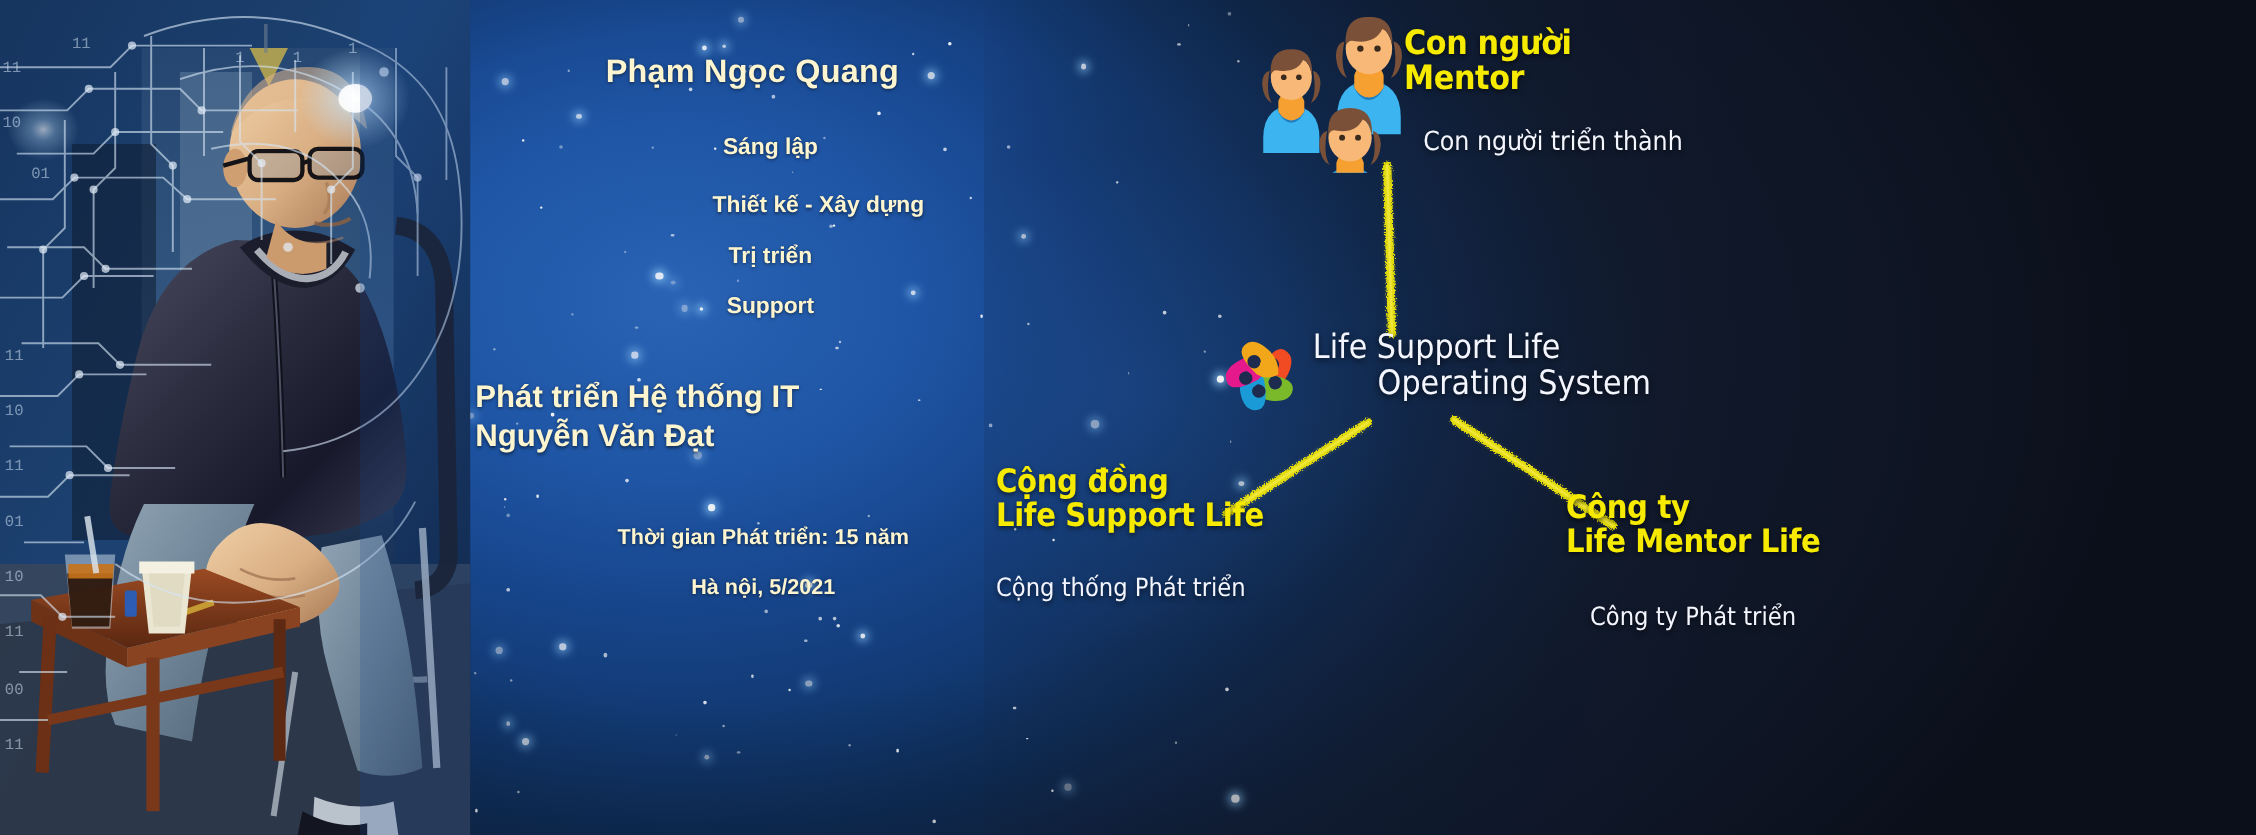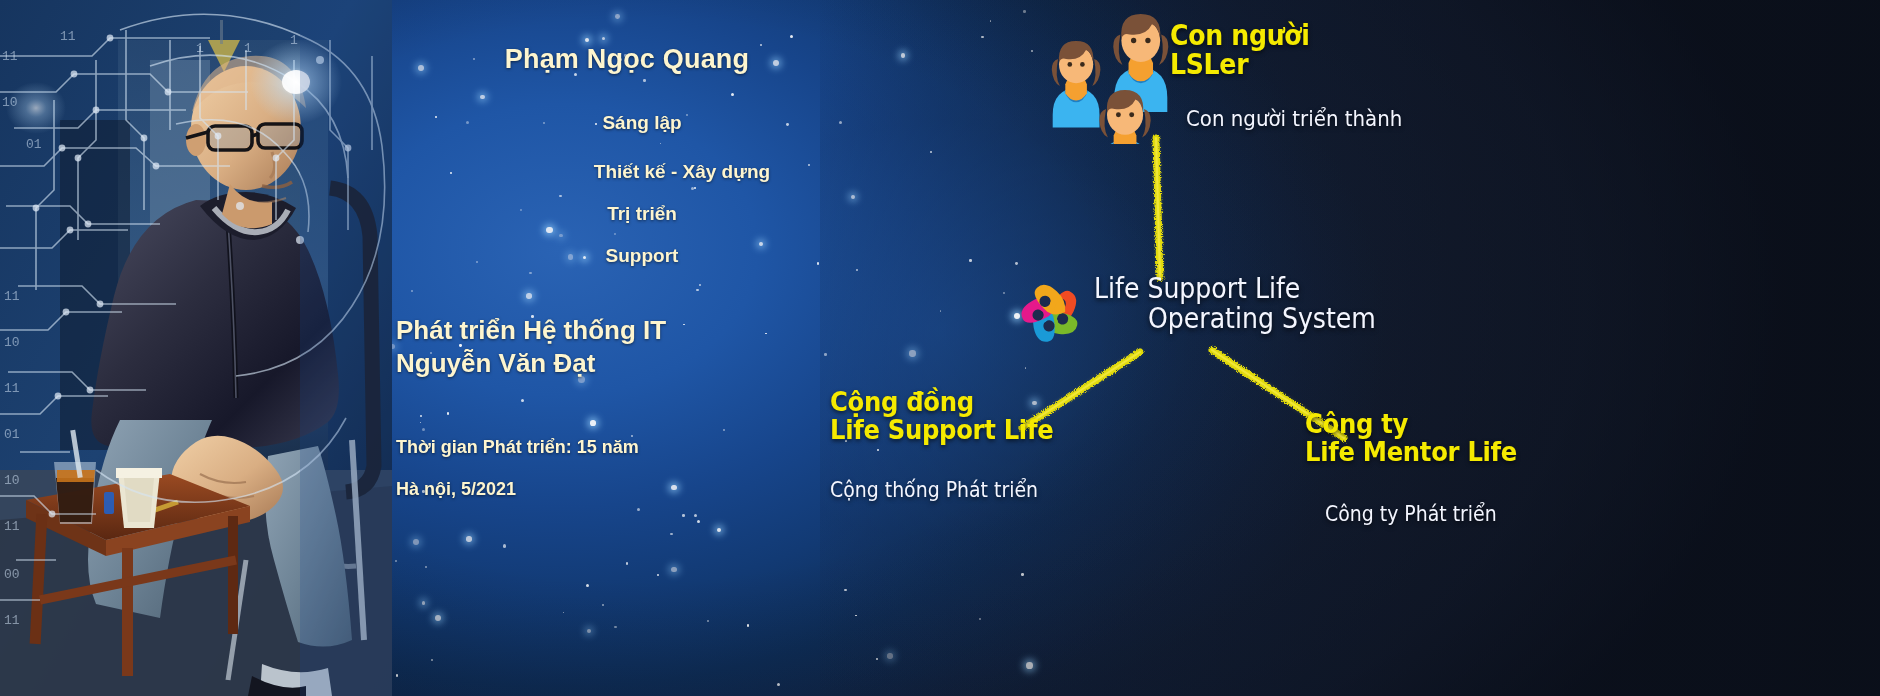--- a/index.html
+++ b/index.html
@@ -61,20 +61,21 @@
 
   .l-dev{
     position:absolute;left:4px;top:314px;width:480px;
     font-size:26px;font-weight:bold;color:#fdf5cf;line-height:1.25;
     text-shadow:0 1px 3px rgba(0,0,0,.55);
   }
   .l-meta{
     position:absolute;left:4px;width:480px;
     font-size:18px;font-weight:bold;color:#fdf5cf;
     text-shadow:0 1px 3px rgba(0,0,0,.55);
+    text-align:center;
   }
   .l-meta.m1{top:437px;}
   .l-meta.m2{top:479px;}
 
   
   .diagram{position:absolute;left:960px;top:0;width:920px;height:696px;}
   .diagram svg.lines{position:absolute;left:0;top:0;width:920px;height:696px;}
 
   .node{position:absolute;}
   .n-title{
@@ -526,21 +527,21 @@
       </g>
       <g stroke="#fff36a" stroke-width="2" fill="none" stroke-linecap="round" opacity=".55" filter="url(#glow)">
         <path d="M196 138 L200 278"></path>
         <path d="M180 352 L62 428"></path>
         <path d="M252 350 L384 438"></path>
       </g>
     </svg>
 
     <div class="node node-top">
       <div class="n-title">Con người
-LSLer</div>
+Mentor</div>
       <div class="n-sub">Con người triển thành</div>
     </div>
 
     <div class="avatars">
       <svg viewBox="0 0 140 130" width="140" height="130">
         <defs>
           <g id="av">
             <path d="M27 54 q-26 2 -26 30 l0 14 l52 0 l0 -14 q0 -28 -26 -30 z" fill="#3bb4f0"></path>
             <path d="M27 54 q-9 0 -13 4 q5 12 13 12 q8 0 13 -12 q-4 -4 -13 -4 z" fill="#1e7fc4"></path>
             <path d="M27 40 q-9 0 -12 10 l0 10 q5 8 12 8 q7 0 12 -8 l0 -10 q-3 -10 -12 -10 z" fill="#f5a030"></path>

